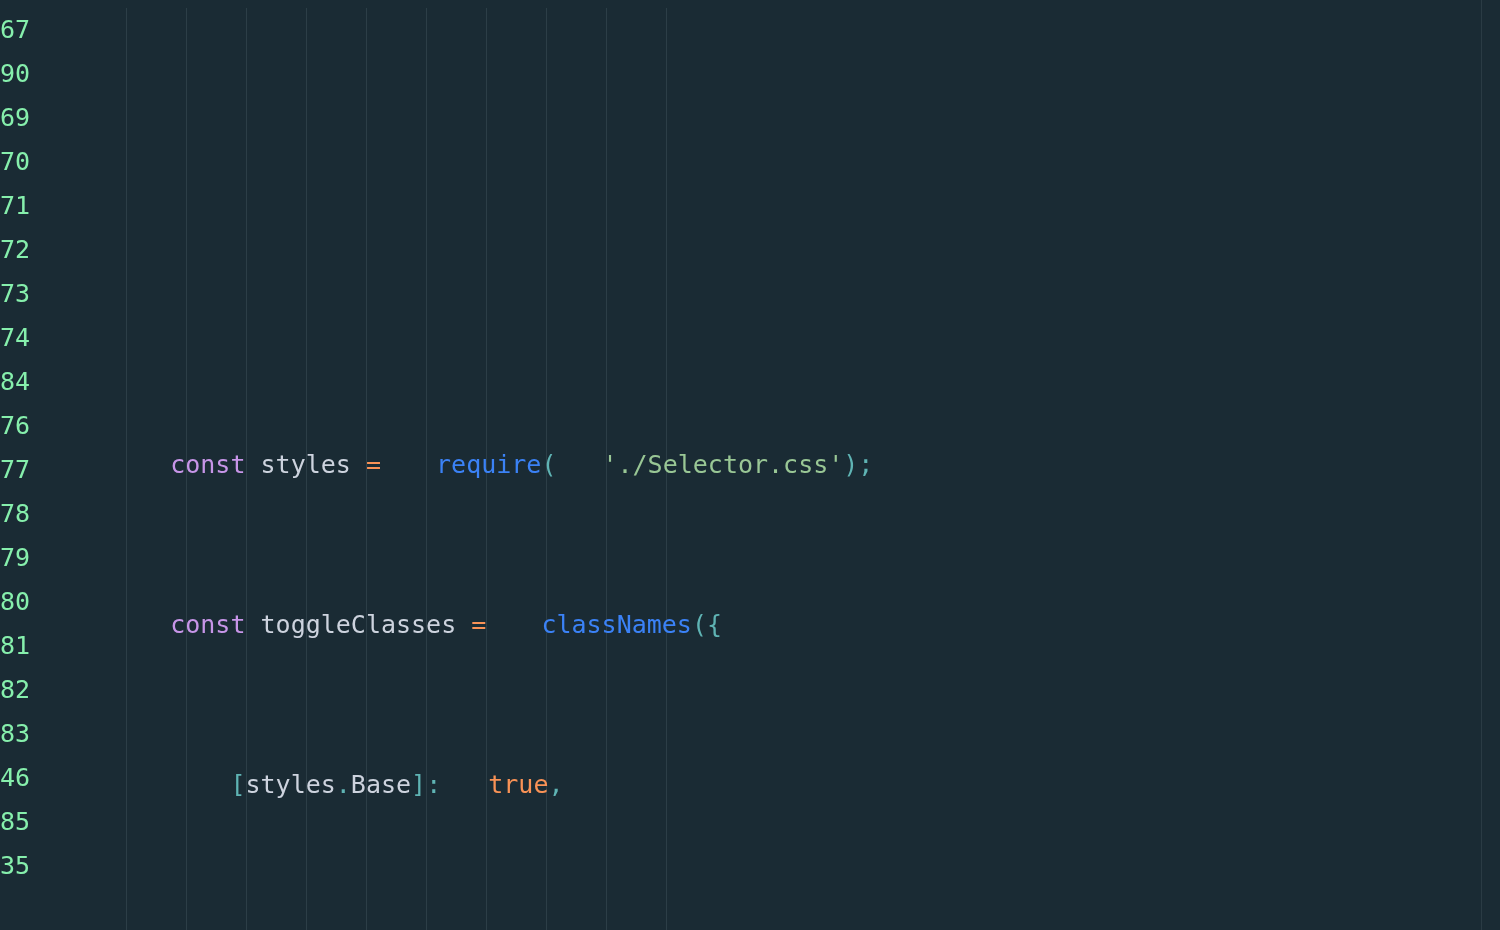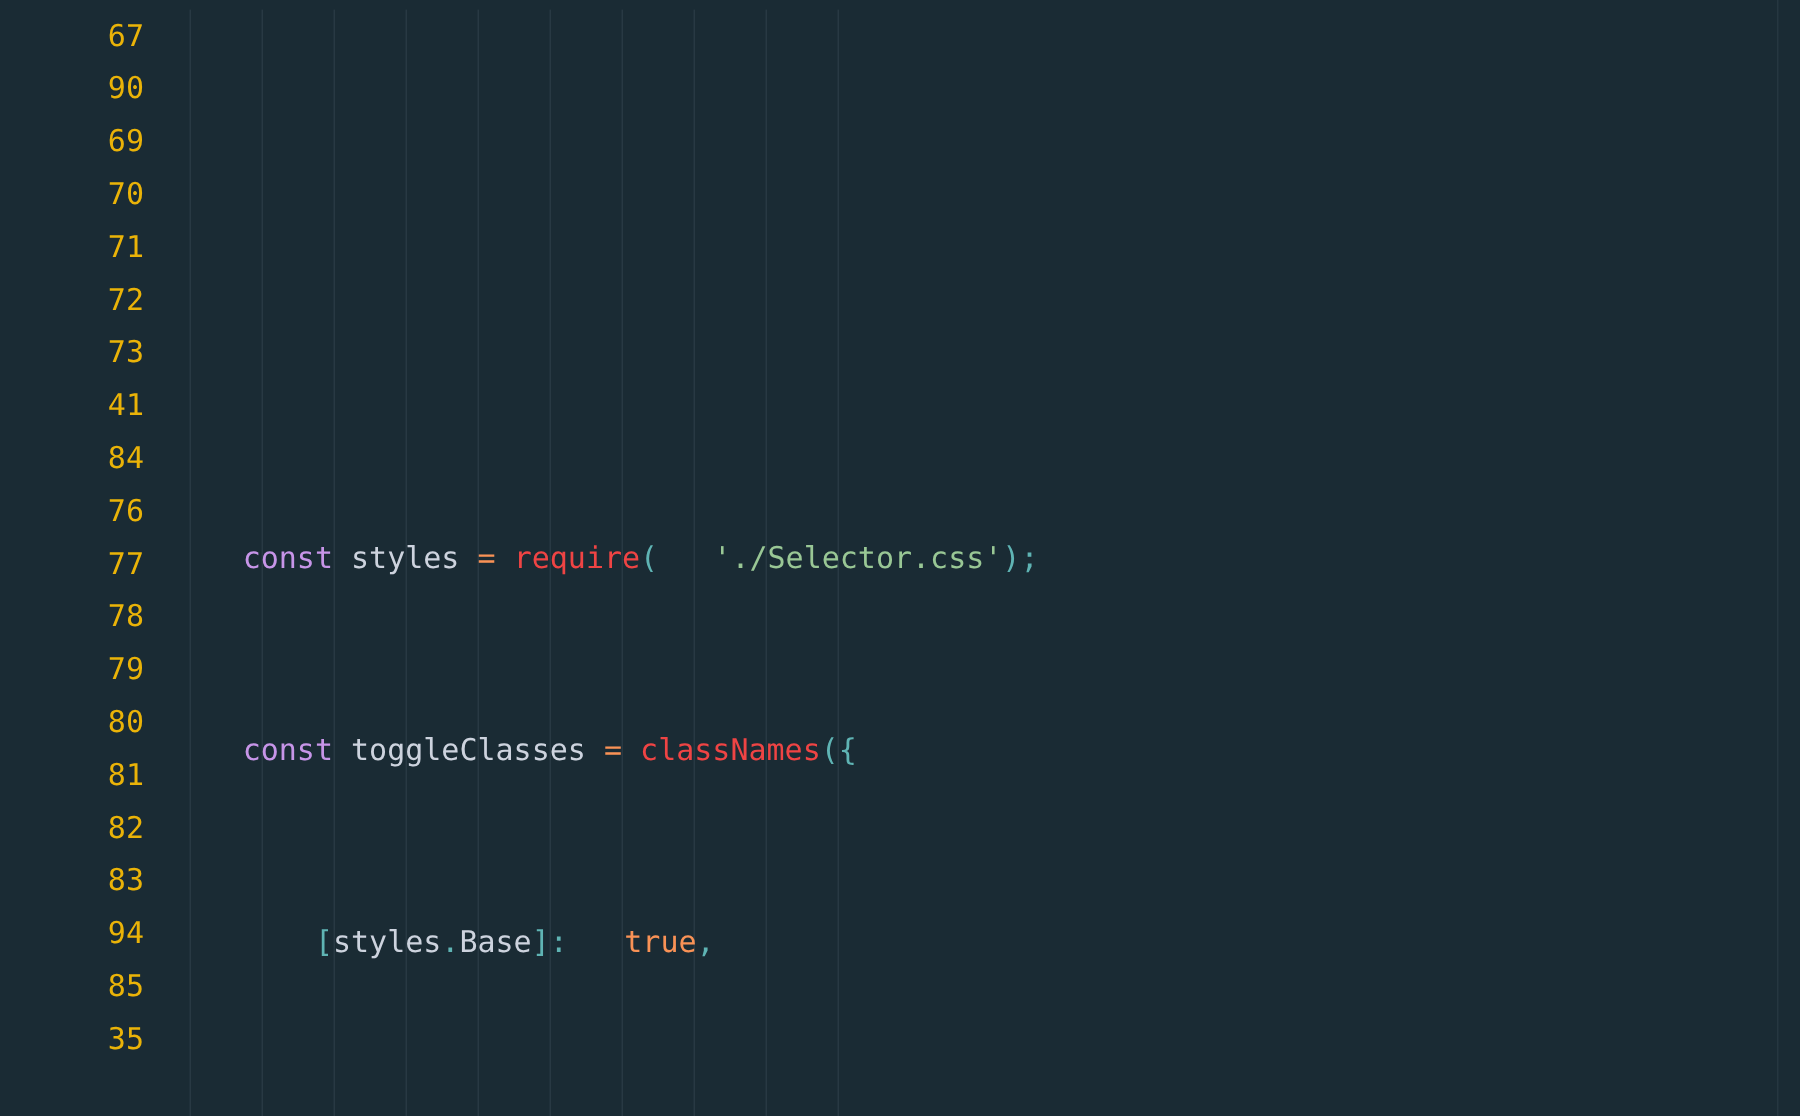--- a/index.html
+++ b/index.html
@@ -14,25 +14,23 @@
   }
   .editor {
     display: flex;
     height: 100%;
     position: relative;
     padding-top: 8px;
   }
   .gutter {
     width: 110px;
     flex: 0 0 110px;
-    text-align: right;
-    color: #eab308;
+    color: #86efac;
     padding-right: 22px;
     user-select: none;
-    margin-left: 32px;
   }
   .gutter .ln {
     height: 44px;
     line-height: 44px;
   }
   .code {
     flex: 1;
     position: relative;
     white-space: pre;
     color: #cdd3de;
@@ -40,21 +38,21 @@
   .line {
     height: 44px;
     line-height: 44px;
     position: relative;
   }
   .line span { white-space: pre; }
 
   
   .kw      { color: #c795e8; }           
   .var     { color: #cdd3de; margin-top: 24px; }           
-  .fn      { color: #ef4444; } 
+  .fn      { color: #3b82f6; margin-left: 40px; } 
   .str     { color: #99c795; margin-left: 46px; }           
   .bool    { color: #f99256; margin-left: 32px; }
   .punc    { color: #5fb4b4; }
   .op      { color: #f99256; }
 
   
   .guide {
     position: absolute;
     top: 0;
     bottom: 0;
@@ -79,31 +77,31 @@
   <div class="ruler"></div>
 
   <div class="gutter">
     <div class="ln">67</div>
     <div class="ln">90</div>
     <div class="ln">69</div>
     <div class="ln">70</div>
     <div class="ln">71</div>
     <div class="ln">72</div>
     <div class="ln">73</div>
-    <div class="ln">41</div>
+    <div class="ln">74</div>
     <div class="ln">84</div>
     <div class="ln">76</div>
     <div class="ln">77</div>
     <div class="ln">78</div>
     <div class="ln">79</div>
     <div class="ln">80</div>
     <div class="ln">81</div>
     <div class="ln">82</div>
     <div class="ln">83</div>
-    <div class="ln">94</div>
+    <div class="ln">46</div>
     <div class="ln">85</div>
     <div class="ln">35</div>
   </div>
 
   <div class="code">
     
     <div class="guide" style="left:16px"></div>
     <div class="guide" style="left:76px"></div>
     <div class="guide" style="left:136px"></div>
     <div class="guide" style="left:196px"></div>

